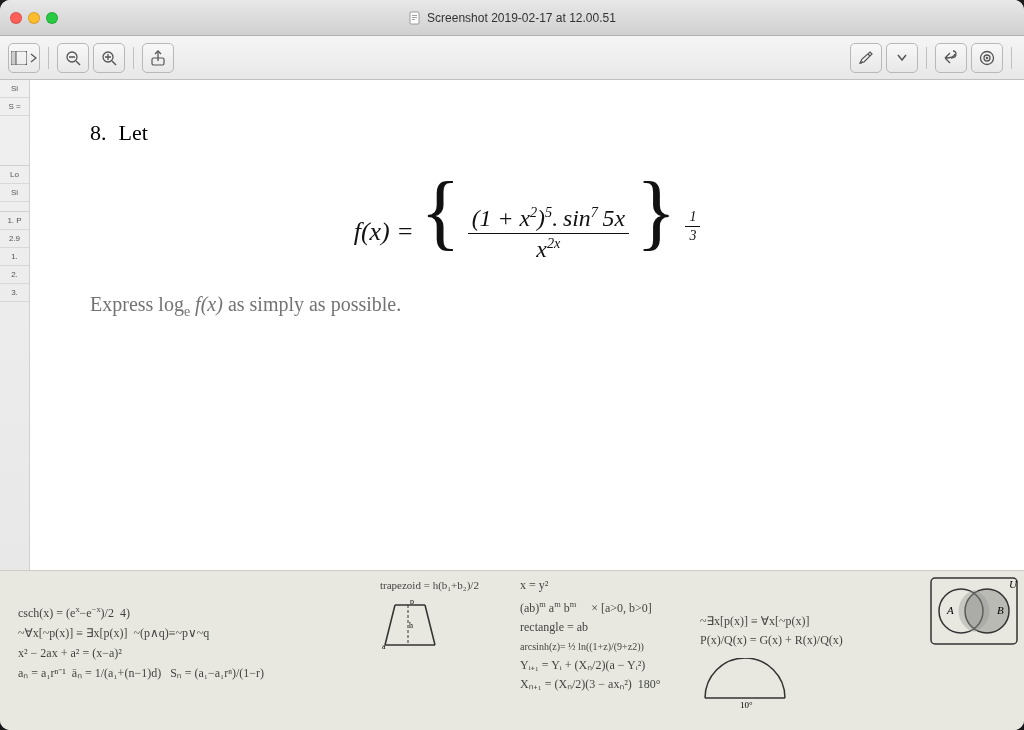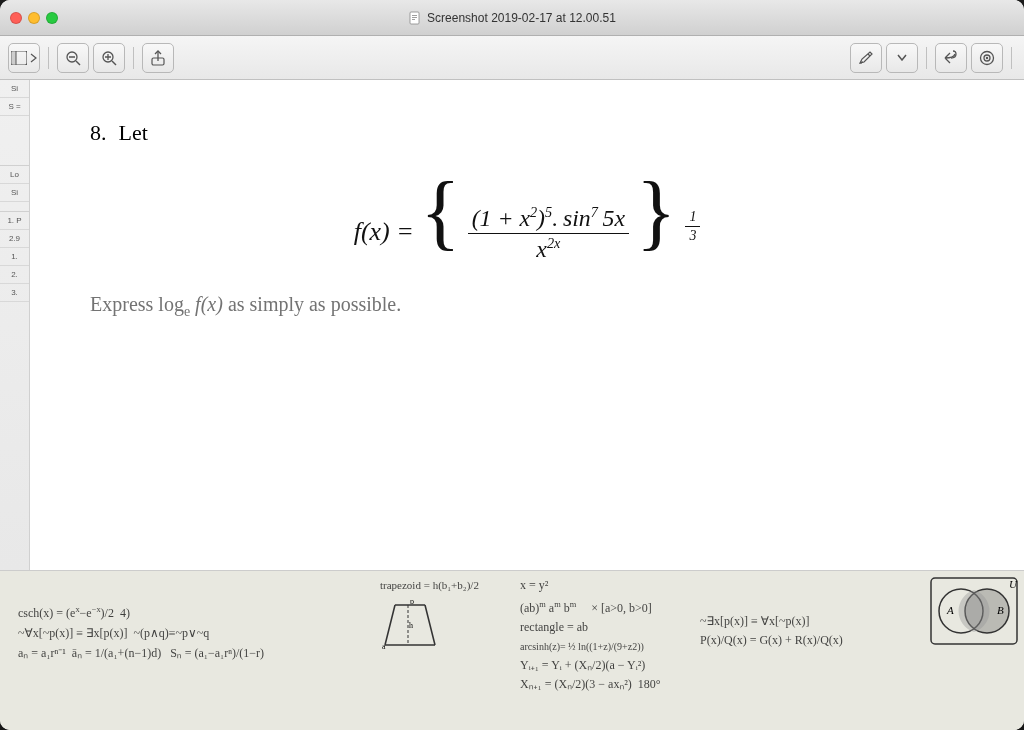--- a/index.html
+++ b/index.html
@@ -417,20 +417,21 @@
         <span>Express log</span><sub style="font-size:0.7em;">e</sub><span style="font-style:italic;"> f</span><span style="font-style:italic;">(x)</span><span> as simply as possible.</span>
       </div>
 
     </div>
   </div>
 
   <div class="bottom-bar">
     <div class="bottom-bar-math" style="top:5px; left:18px; font-size:12px; line-height:20px;margin-top:24px;">
       <div>csch(x) = (e<sup style="font-size:0.7em">x</sup>−e<sup style="font-size:0.7em">−x</sup>)/2 &nbsp;4)</div>
       <div>~∀x[~p(x)] ≡ ∃x[p(x)] &nbsp;~(p∧q)≡~p∨~q</div>
+      <div>x² − 2ax + a² = (x−a)²</div>
       <div>aₙ = a₁rⁿ⁻¹ &nbsp;āₙ = 1/(a₁+(n−1)d) &nbsp;&nbsp;Sₙ = (a₁−a₁rⁿ)/(1−r)</div>
     </div>
     <div class="bottom-bar-math" style="top:5px; left:380px; font-size:11px; line-height:19px;">
       <div>trapezoid = h(b₁+b₂)/2</div>
       <div style="display:flex; gap:20px; align-items:flex-start; margin-top:5px;">
         <div>
           <svg width="60" height="50" viewBox="0 0 60 50">
             <line x1="5" y1="45" x2="55" y2="45" stroke="#333" stroke-width="1.5"></line>
             <line x1="15" y1="5" x2="45" y2="5" stroke="#333" stroke-width="1.5"></line>
             <line x1="5" y1="45" x2="15" y2="5" stroke="#333" stroke-width="1.5"></line>
@@ -447,20 +448,28 @@
       <div>x = y²</div>
       <div>(ab)<sup style="font-size:0.7em">m</sup> a<sup style="font-size:0.7em">m</sup> b<sup style="font-size:0.7em">m</sup> &nbsp;&nbsp;&nbsp; × [a&gt;0, b&gt;0]</div>
       <div>rectangle = ab</div>
       <div style="font-size:10px;">arcsinh(z)= ½ ln((1+z)/(9+z2))</div>
       <div>Yᵢ₊₁ = Yᵢ + (Xₙ/2)(a − Yᵢ²)</div>
       <div>Xₙ₊₁ = (Xₙ/2)(3 − axₙ²) &nbsp;180°</div>
     </div>
     <div class="bottom-bar-math" style="top:5px; left:700px; font-size:12px; line-height:19px;margin-top:36px;">
       <div>~∃x[p(x)] ≡ ∀x[~p(x)]</div>
       <div>P(x)/Q(x) = G(x) + R(x)/Q(x)</div>
+      <div style="margin-top:8px;">
+        
+        <svg width="90" height="50" viewBox="0 0 90 50">
+          <line x1="5" y1="40" x2="85" y2="40" stroke="#333" stroke-width="1.5"></line>
+          <path d="M5 40 A40 40 0 0 1 85 40" fill="none" stroke="#333" stroke-width="1.5"></path>
+          <text x="40" y="50" font-size="9" font-family="Times New Roman">10°</text>
+        </svg>
+      </div>
     </div>
     <div class="bottom-bar-math" style="top:5px; right:5px; font-size:12px; line-height:20px;">
       
       <svg width="90" height="70" viewBox="0 0 90 70">
         <rect x="2" y="2" width="86" height="66" rx="4" fill="none" stroke="#333" stroke-width="1.5"></rect>
         <circle cx="32" cy="35" r="22" fill="none" stroke="#333" stroke-width="1.5"></circle>
         <circle cx="58" cy="35" r="22" fill="rgba(80,80,80,0.3)" stroke="#333" stroke-width="1.5"></circle>
         <path d="M45 14 A22 22 0 0 1 45 56 A22 22 0 0 1 45 14" fill="rgba(150,150,150,0.4)"></path>
         <text x="18" y="38" font-size="11" font-family="Times New Roman" font-style="italic">A</text>
         <text x="68" y="38" font-size="11" font-family="Times New Roman" font-style="italic">B</text>

